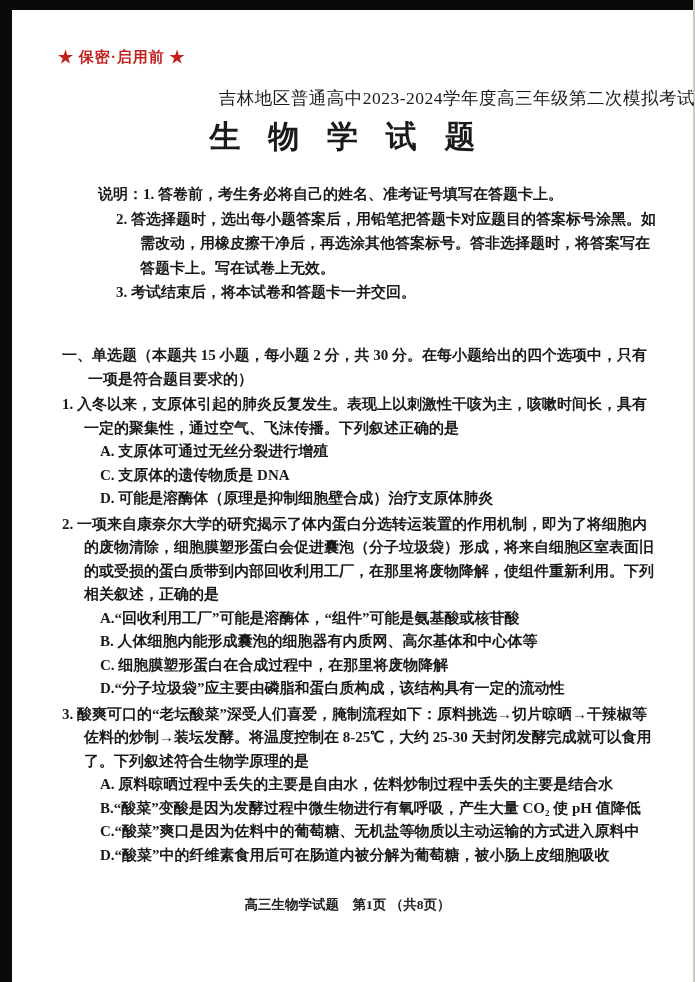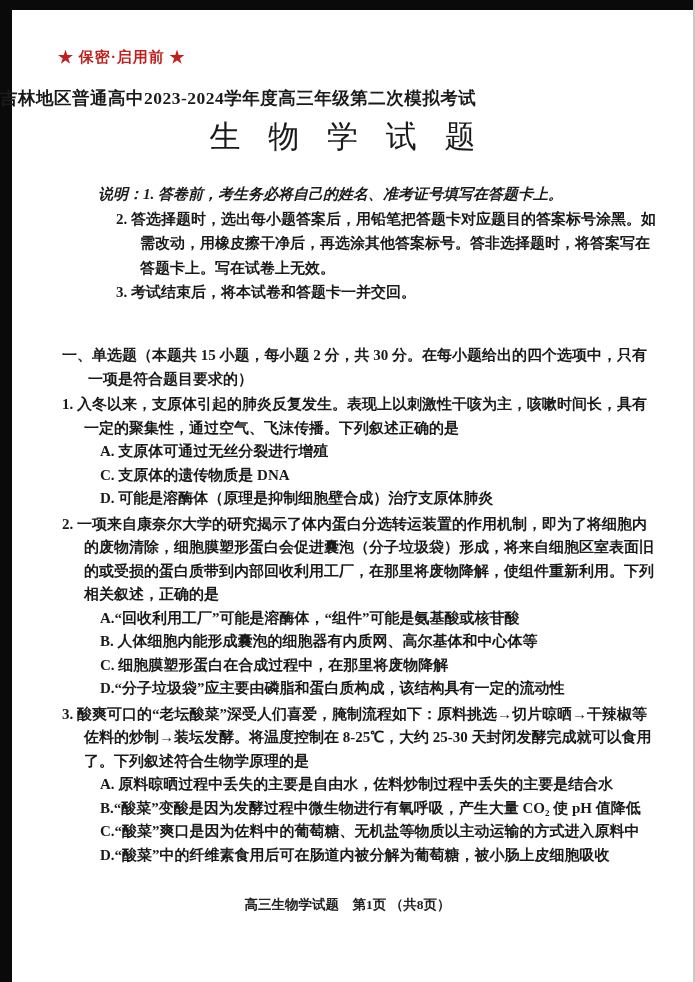--- a/index.html
+++ b/index.html
@@ -36,41 +36,41 @@
     position: absolute;
     top: 48px; left: 58px;
     color: #c21f1f;
     font-size: 15px;
     font-weight: 700;
     letter-spacing: 1px;
   }
   .exam-header {
     position: absolute;
     top: 86px; left: 0; right: 0;
-    text-align: left;
+    text-align: right;
     font-size: 17.5px;
-    font-weight: 700;
+    font-weight: 400;
     letter-spacing: 0.5px;
   }
   .exam-title {
     position: absolute;
     top: 116px; left: 0; right: 0;
     text-align: center;
     font-size: 31px;
-    font-weight: 400;
+    font-weight: 700;
     letter-spacing: 10px;
   }
   .instructions {
     position: absolute;
     top: 182px; left: 98px; right: 38px;
     font-size: 15px;
     font-weight: 600;
     line-height: 24.5px;
   }
-  .inst-first { margin: 0; font-style: italic; }
+  .inst-first { margin: 0; }
   .inst-rest {
     margin: 0 0 0 18px;
     padding-left: 24px;
     text-indent: -24px;
   }
   .body-text {
     position: absolute;
     top: 344px; left: 62px; right: 34px;
     font-size: 15px;
     font-weight: 600;

